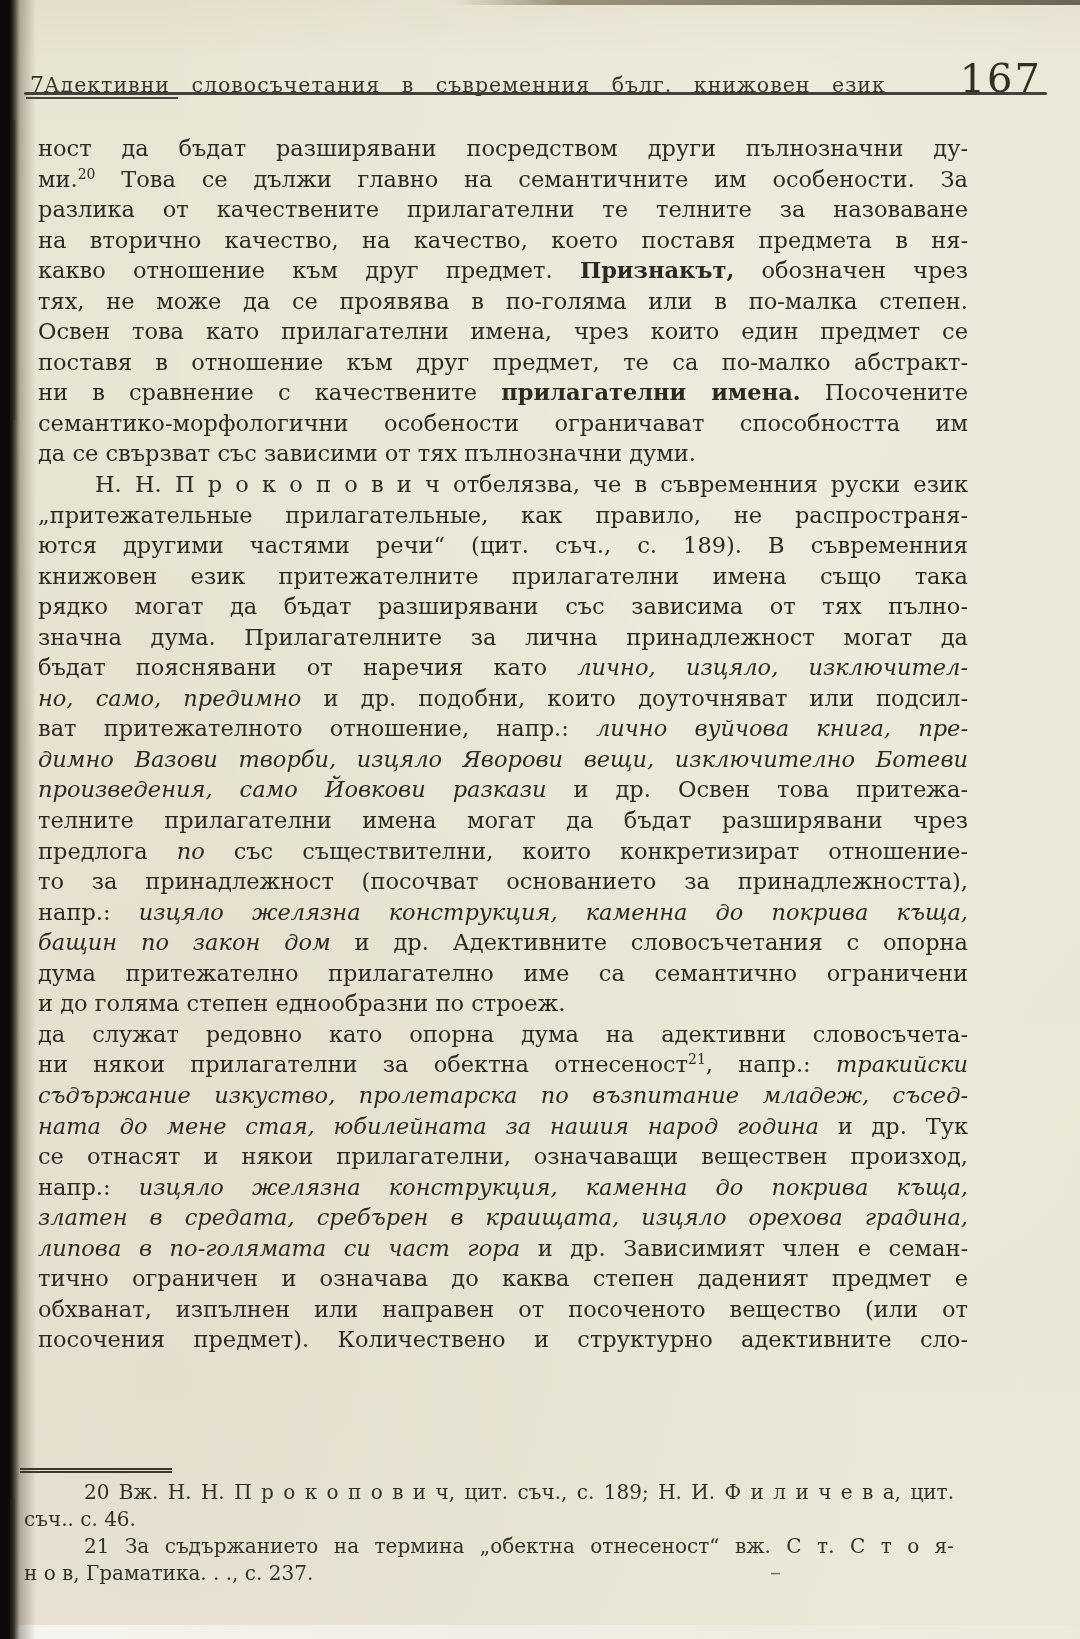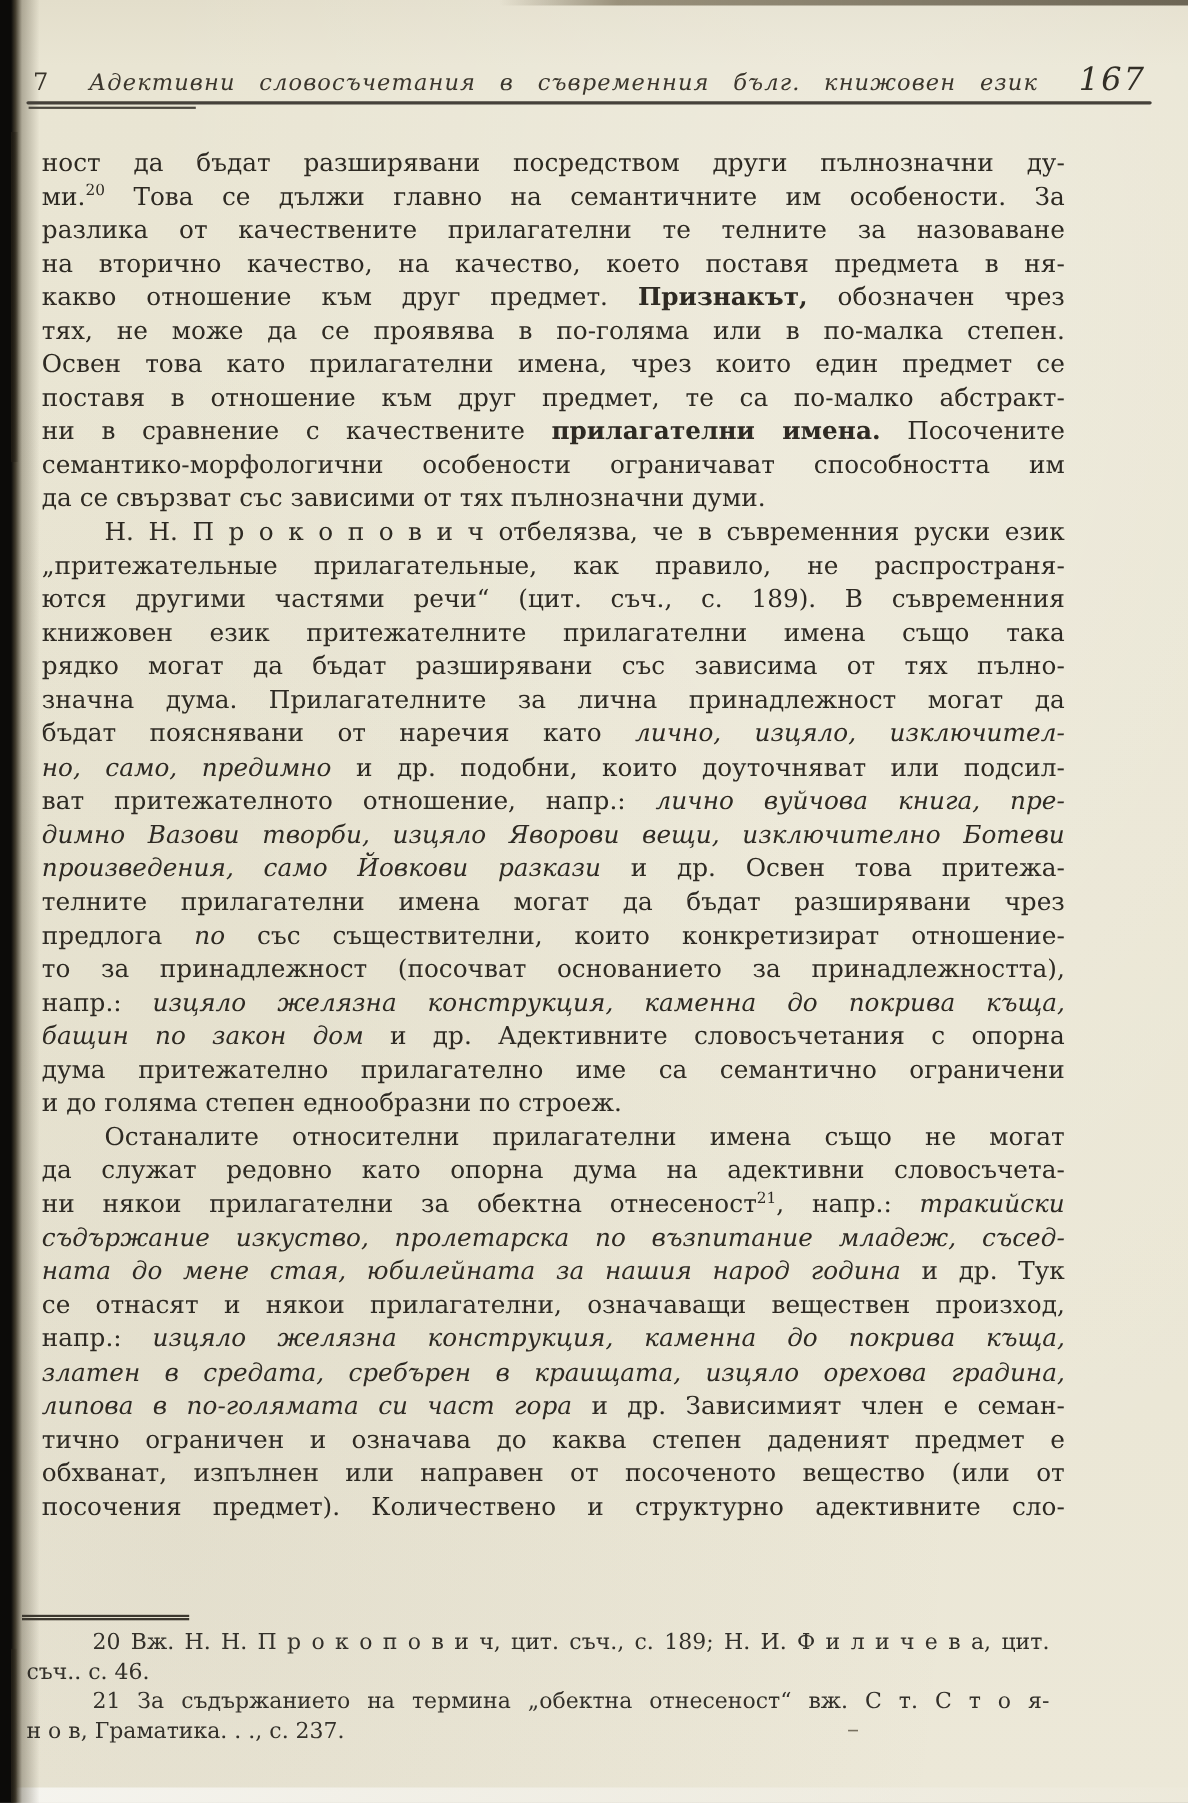--- a/index.html
+++ b/index.html
@@ -39,24 +39,24 @@
     background:linear-gradient(to right,
       rgba(246,245,240,0.95), rgba(242,240,232,0.65) 65%, rgba(242,240,232,0.15));
   }
   
   .header {
     position:absolute; top:55px; left:30px; right:38px; z-index:6;
     display:flex; align-items:baseline; color:#39342b;
   }
   .section-number { font-size:22px; }
   .running-title {
-    flex:1; text-align:center; font-size:20.5px;
-    word-spacing:14px; letter-spacing:1px; color:#3b362d;font-style:italic;
+    flex:1; text-align:left; font-size:20.5px;
+    word-spacing:14px; letter-spacing:1px; color:#3b362d;
   }
-  .page-number { font-size:29px; letter-spacing:2px; color:#332f27;font-style:italic; }
+  .page-number { font-size:40px; letter-spacing:2px; color:#332f27; }
   .header-rule {
     position:absolute; top:92px; left:24px; width:1023px; height:2.5px;
     background:#45413a; z-index:6; border-radius:2px;
   }
   .header-rule::after {
     content:""; position:absolute; left:2px; top:5px; width:152px; height:2px;
     background:#4a463e;
   }
   
   .body-text {
@@ -123,21 +123,20 @@
       <div class="line"><span class="">ват притежателното отношение, напр.: </span><span class="it">лично вуйчова книга, пре-</span></div>
       <div class="line"><span class="it">димно Вазови творби, изцяло Яворови вещи, изключително Ботеви</span></div>
       <div class="line"><span class="it">произведения, само Йовкови разкази</span><span class=""> и др. Освен това притежа-</span></div>
       <div class="line"><span class="">телните прилагателни имена могат да бъдат разширявани чрез</span></div>
       <div class="line"><span class="">предлога </span><span class="it">по</span><span class=""> със съществителни, които конкретизират отношение-</span></div>
       <div class="line"><span class="">то за принадлежност (посочват основанието за принадлежността),</span></div>
       <div class="line"><span class="">напр.: </span><span class="it">изцяло желязна конструкция, каменна до покрива къща,</span></div>
       <div class="line"><span class="it">бащин по закон дом</span><span class=""> и др. Адективните словосъчетания с опорна</span></div>
       <div class="line"><span class="">дума притежателно прилагателно име са семантично ограничени</span></div>
       <div class="line last"><span class="">и до голяма степен еднообразни по строеж.</span></div>
-      <div class="line indent"><span class="">Останалите относителни прилагателни имена също не могат</span></div>
       <div class="line"><span class="">да служат редовно като опорна дума на адективни словосъчета-</span></div>
       <div class="line"><span class="">ни някои прилагателни за обектна отнесеност</span><span class="sup">21</span><span class="">, напр.: </span><span class="it">тракийски</span></div>
       <div class="line"><span class="it">съдържание изкуство, пролетарска по възпитание младеж, съсед-</span></div>
       <div class="line"><span class="it">ната до мене стая, юбилейната за нашия народ година</span><span class=""> и др. Тук</span></div>
       <div class="line"><span class="">се отнасят и някои прилагателни, означаващи веществен произход,</span></div>
       <div class="line"><span class="">напр.: </span><span class="it">изцяло желязна конструкция, каменна до покрива къща,</span></div>
       <div class="line"><span class="it">златен в средата, сребърен в краищата, изцяло орехова градина,</span></div>
       <div class="line"><span class="it">липова в по-голямата си част гора</span><span class=""> и др. Зависимият член е семан-</span></div>
       <div class="line"><span class="">тично ограничен и означава до каква степен даденият предмет е</span></div>
       <div class="line"><span class="">обхванат, изпълнен или направен от посоченото вещество (или от</span></div>

